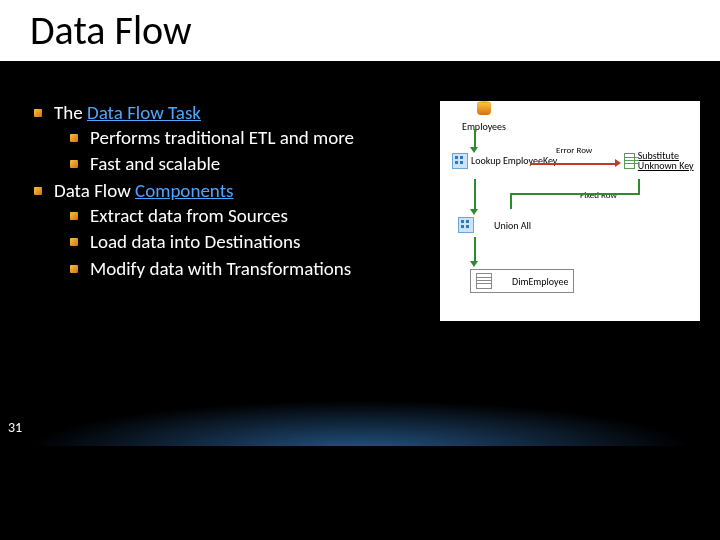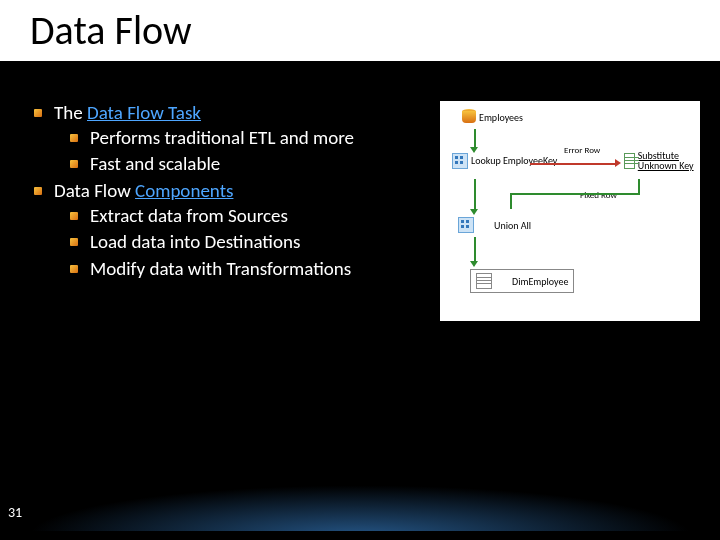--- a/index.html
+++ b/index.html
@@ -1,16 +1,16 @@
 <!DOCTYPE html>
 <html><head>
 <meta charset="utf-8">
 <style>
   html,body{margin:0;padding:0;width:720px;height:540px;background:#000;font-family:"Segoe UI","Calibri",sans-serif;overflow:hidden;}
-  .slide{position:relative;width:720px;height:531px;color:#fff;}
+  .slide{position:relative;width:720px;height:446px;color:#fff;}
   .title-band{background:#fff;color:#000;padding:6px 0 6px 30px;}
   .title-band h1{margin:0;font-size:40px;font-weight:400;font-family:"Calibri","Segoe UI",sans-serif;}
   .content{display:flex;padding:40px 20px 0 30px;gap:10px;}
   .bullets{flex:1;font-size:19px;line-height:1.3;font-family:"Calibri","Segoe UI",sans-serif;color:#fff;}
   ul.l1{list-style:none;margin:0;padding:0;}
   ul.l1 > li{position:relative;padding-left:24px;margin-bottom:2px;}
   ul.l1 > li::before{content:"";position:absolute;left:4px;top:8px;width:8px;height:8px;background:linear-gradient(135deg,#f7c23e 0%,#d86f12 100%);border-radius:1px;}
   ul.l2{list-style:none;margin:0;padding:0;}
   ul.l2 > li{position:relative;padding-left:36px;margin-bottom:2px;}
   ul.l2 > li::before{content:"";position:absolute;left:16px;top:8px;width:8px;height:8px;background:linear-gradient(135deg,#f7c23e 0%,#d86f12 100%);border-radius:1px;}
@@ -60,34 +60,34 @@
             <li>Extract data from Sources</li>
             <li>Load data into Destinations</li>
             <li>Modify data with Transformations</li>
           </ul>
         </li>
       </ul>
     </div>
 
     <div class="diagram">
 
-      <div class="node" style="left:22px;top:8px;">
+      <div class="node" style="left:22px;top:0;flex-direction:column;">
         <span class="dbicon"></span>
         <span>Employees</span>
       </div>
 
       <div class="arrow-line" style="left:34px;top:28px;width:2px;height:18px;"></div>
       <div class="arrow ah-down" style="left:30px;top:46px;"></div>
 
       <div class="node" style="left:12px;top:52px;">
         <span class="boxicon dots"></span>
         <span style="line-height:1.0">Lookup EmployeeKey</span>
       </div>
 
-      <div class="lbl" style="left:124px;top:43px;">Error Row</div>
+      <div class="lbl" style="left:116px;top:43px;">Error Row</div>
       <div class="red-line" style="left:90px;top:62px;width:85px;height:2px;"></div>
       <div class="arrow ah-right" style="left:175px;top:58px;"></div>
 
       <div class="node" style="left:184px;top:50px;text-decoration:underline;">
         <span class="tblicon g"></span>
         <span style="line-height:1.0">Substitute Unknown Key</span>
       </div>
 
       <div class="lbl" style="left:140px;top:88px;">Fixed Row</div>
 

